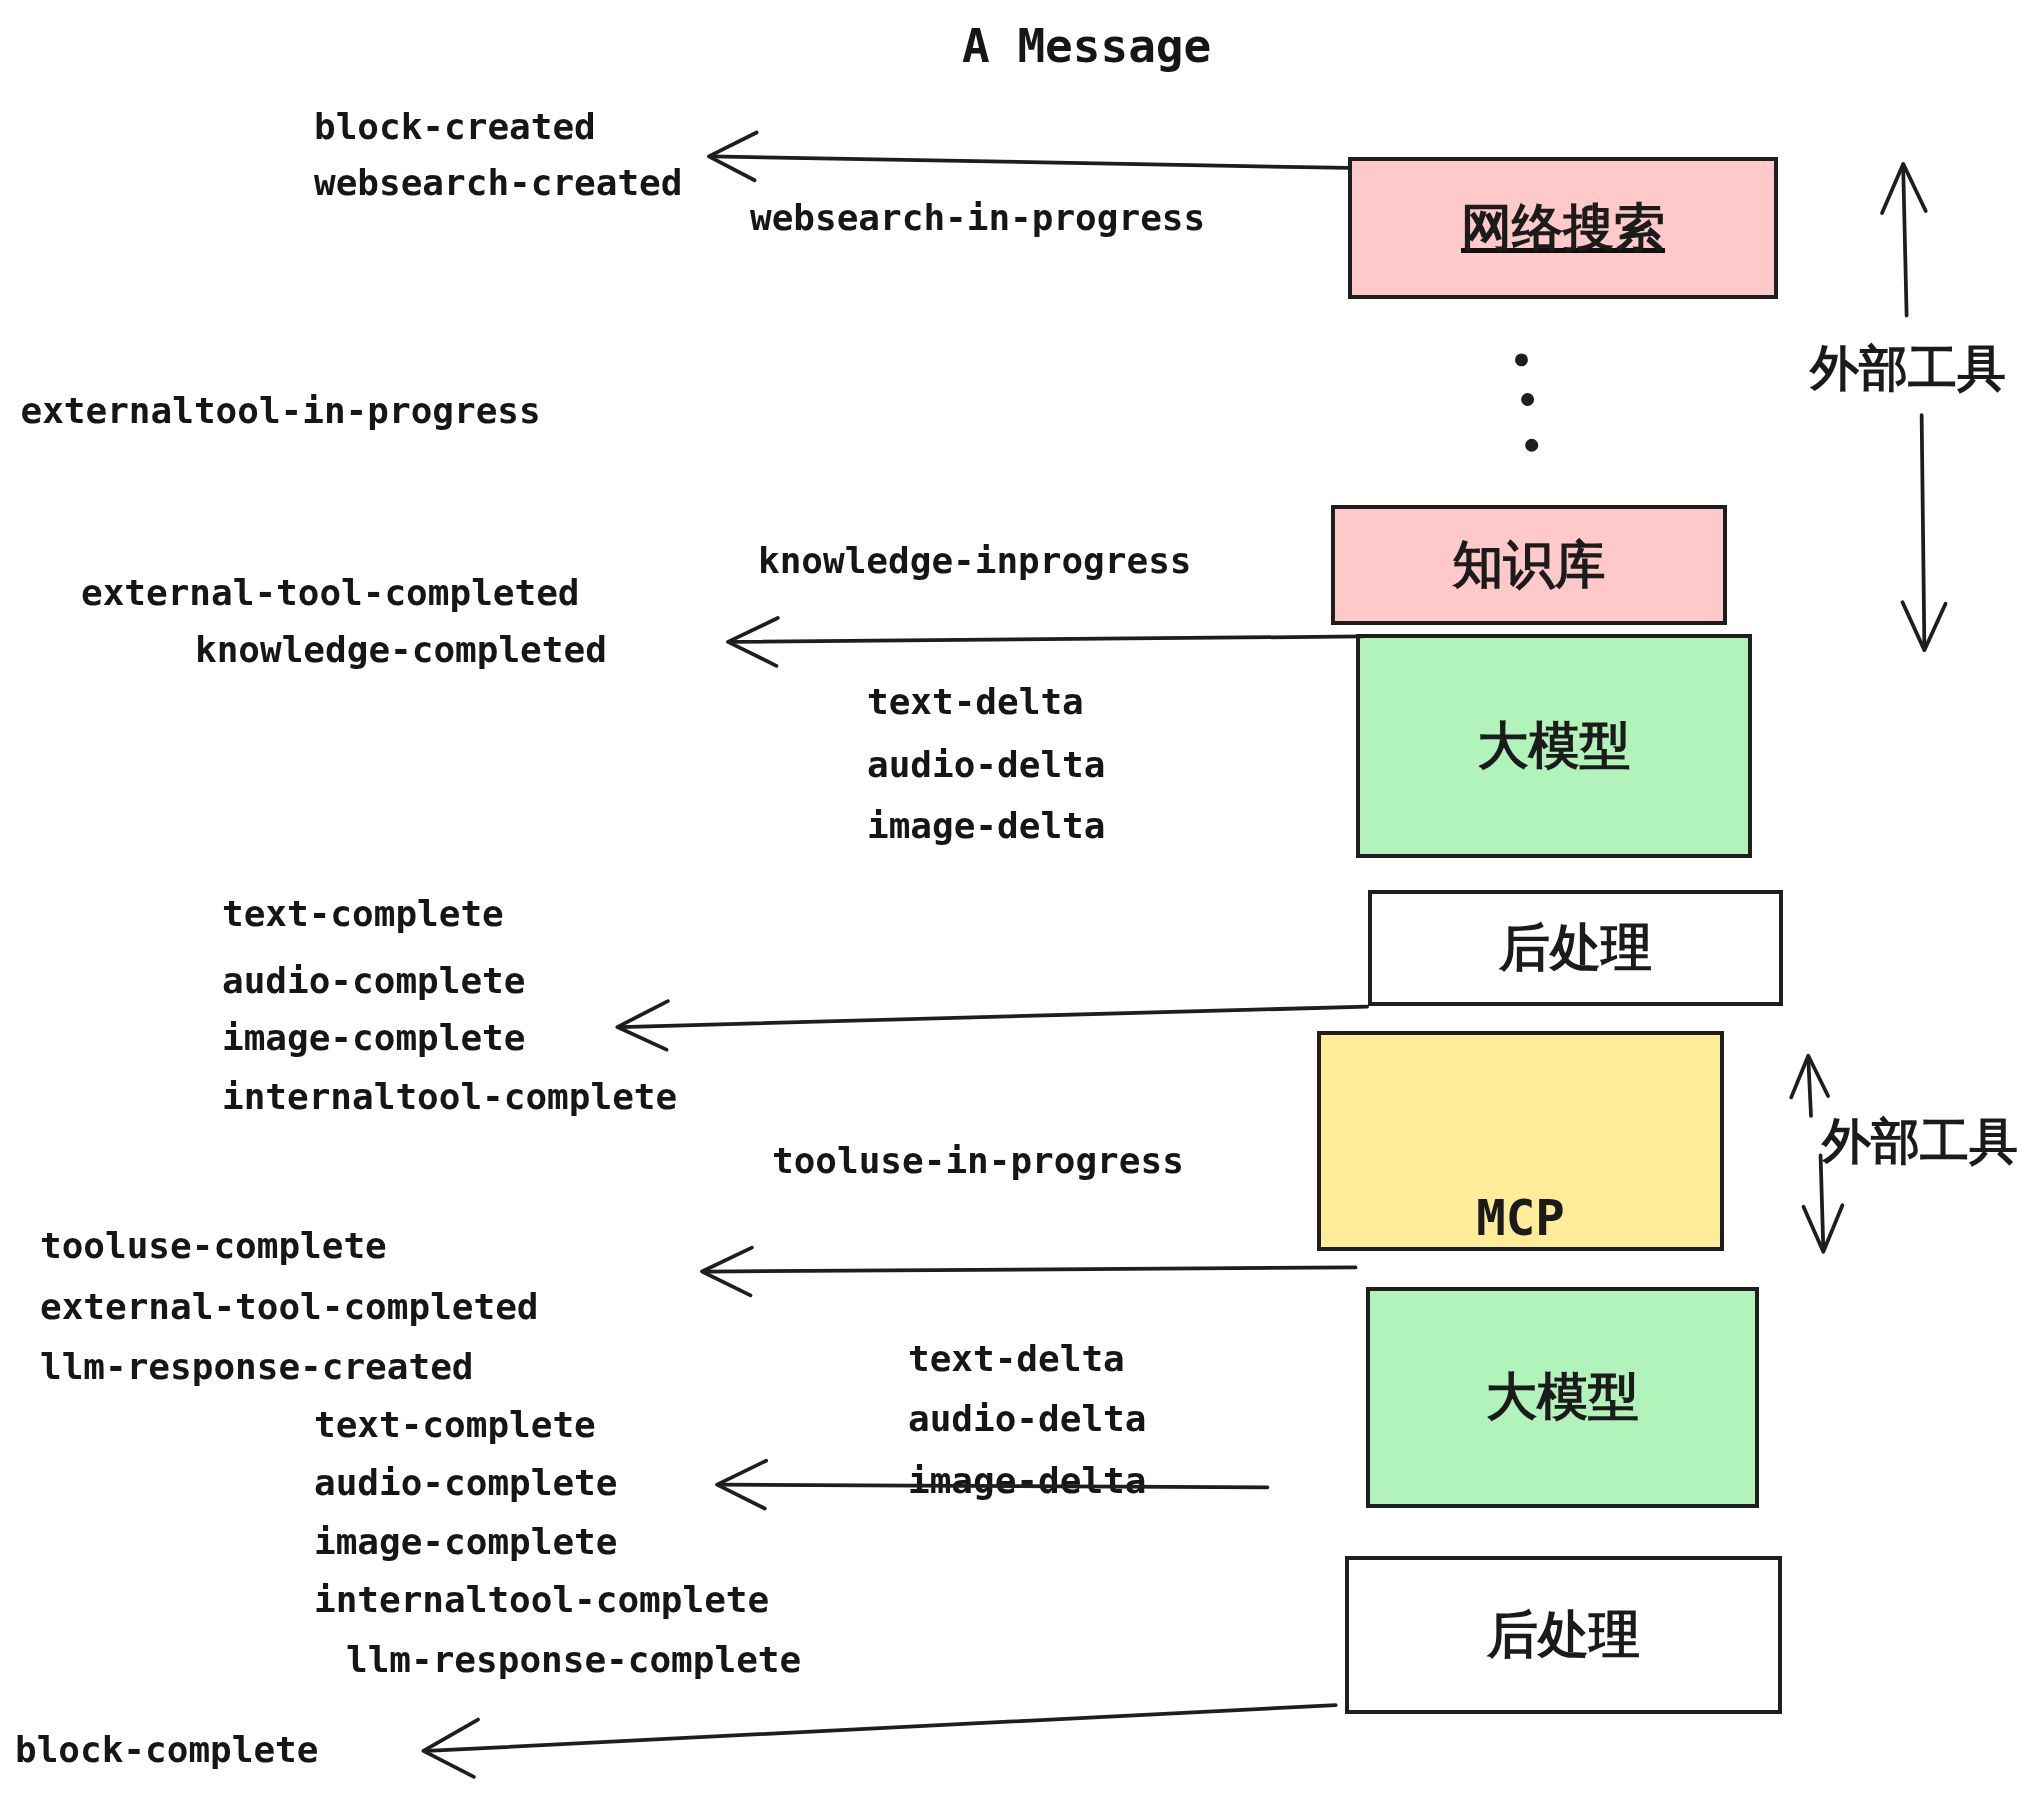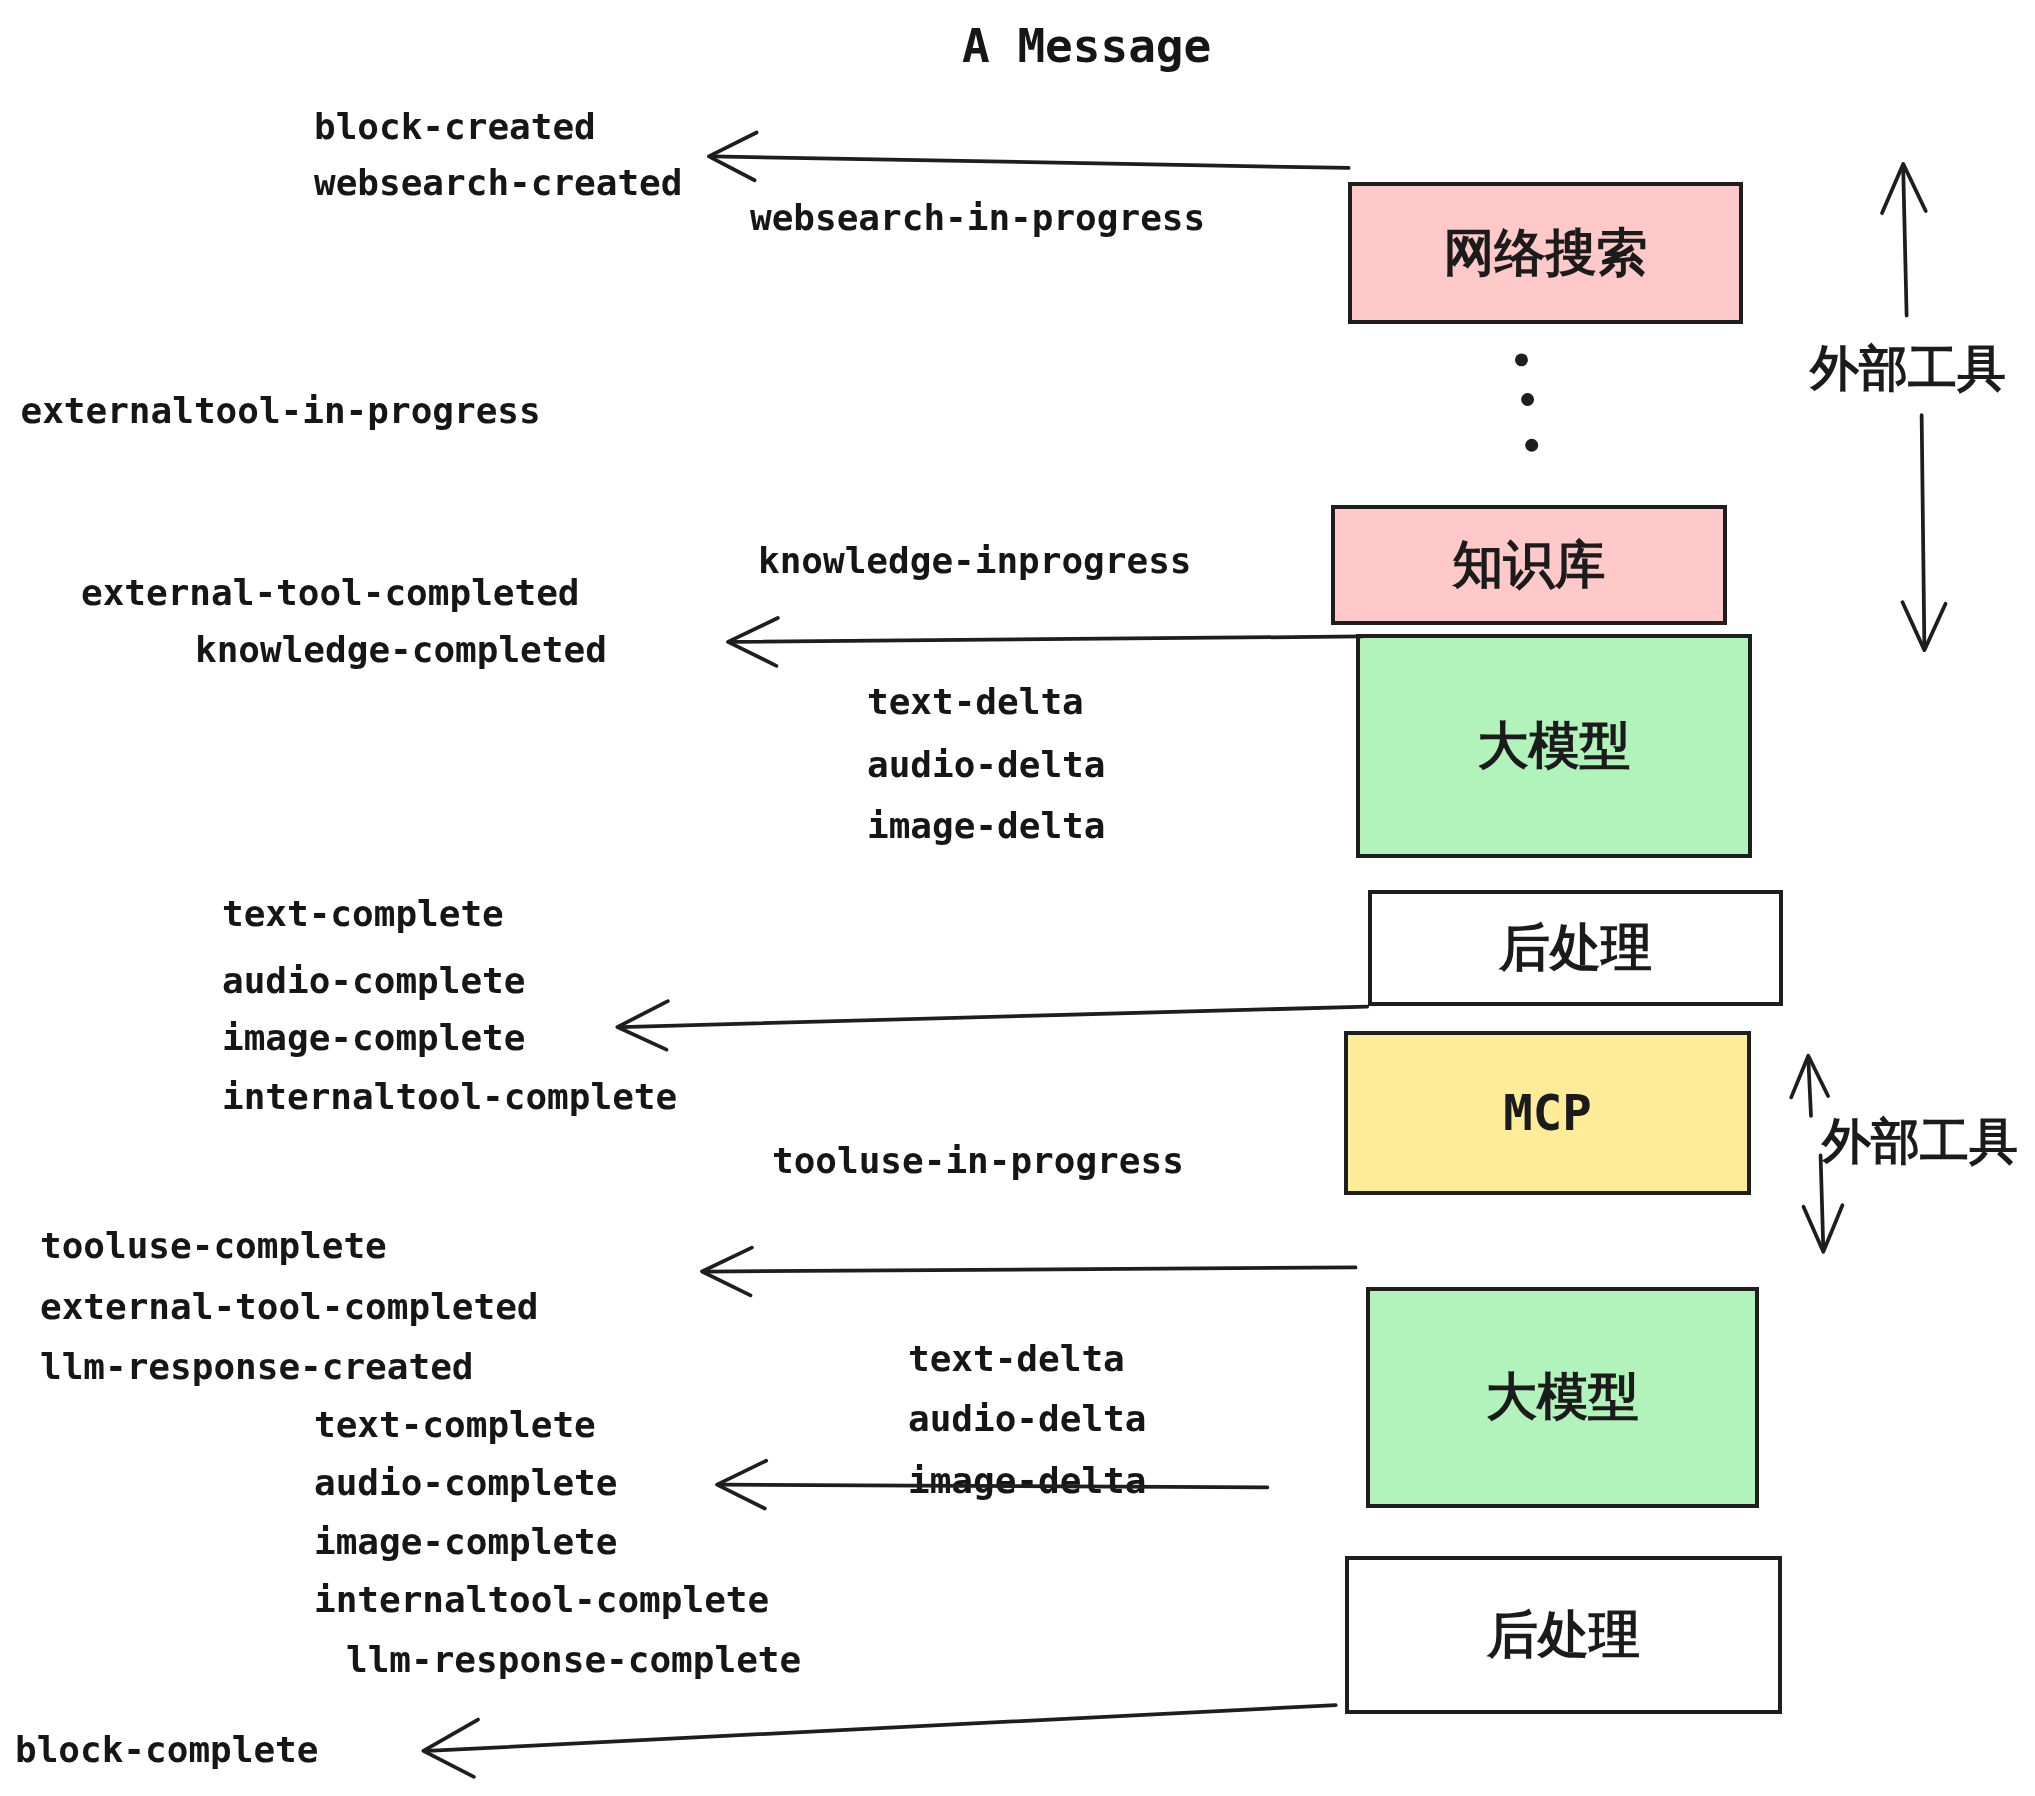--- a/index.html
+++ b/index.html
@@ -23,25 +23,25 @@
   .e6{left:81px;top:574px;}   .e7{left:195px;top:631px;}
   .e8{left:867px;top:683px;} .e9{left:867px;top:746px;} .e10{left:867px;top:807px;}
   .e11{left:222px;top:895px;} .e12{left:222px;top:962px;} .e13{left:222px;top:1019px;} .e14{left:222px;top:1078px;}
   .e15{left:772px;top:1142px;}
   .e16{left:40px;top:1227px;}  .e17{left:40px;top:1288px;}  .e18{left:40px;top:1348px;}
   .e19{left:314px;top:1406px;} .e20{left:314px;top:1464px;} .e21{left:314px;top:1523px;}
   .e22{left:314px;top:1581px;} .e23{left:314px;top:1641px;margin-left:32px;}
   .e24{left:908px;top:1340px;}.e25{left:908px;top:1400px;}.e26{left:908px;top:1462px;}
   .e27{left:15px;top:1731px;}
   
-  .b-websearch{left:1348px;top:182px;width:395px;height:142px;}
+  .b-websearch{left:1348px;top:157px;width:430px;height:142px;text-decoration:underline;}
   .b-knowledge{left:1331px;top:505px;width:396px;height:120px;}
   .b-llm1{left:1356px;top:634px;width:396px;height:224px;}
   .b-post1{left:1368px;top:890px;width:415px;height:116px;}
-  .b-mcp{left:1344px;top:1031px;width:407px;height:164px;}
+  .b-mcp{left:1317px;top:1031px;width:407px;height:220px;align-items:flex-end;}
   .b-llm2{left:1366px;top:1287px;width:393px;height:221px;}
   .b-post2{left:1345px;top:1556px;width:437px;height:158px;}
   
   .s0{left:1810px;top:336px;}
   .s1{left:1822px;top:1109px;}
 </style>
 </head>
 <body>
 
 <div id="canvas">

